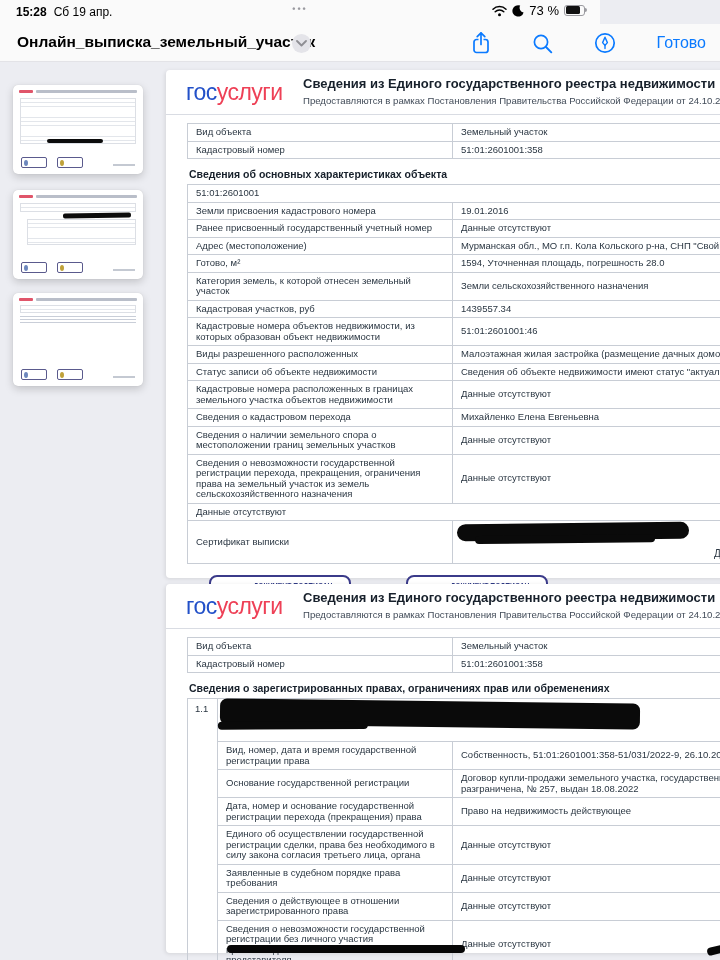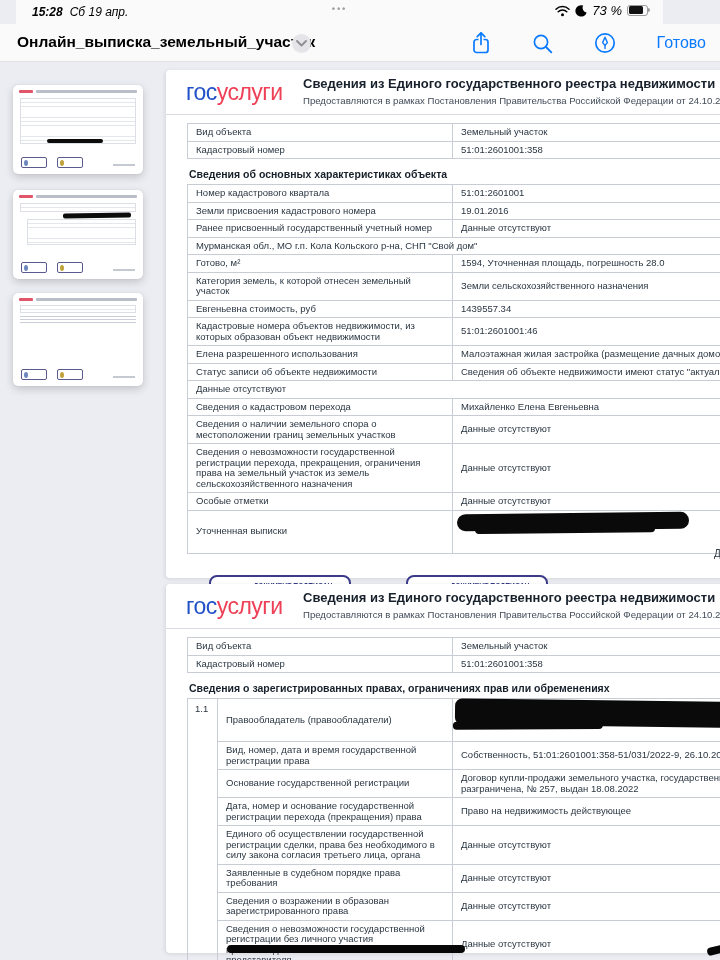--- a/index.html
+++ b/index.html
@@ -1,22 +1,22 @@
 <!DOCTYPE html>
 <html><head>
 <meta charset="utf-8">
 <style>
   * { margin:0; padding:0; box-sizing:border-box; }
   html,body { width:720px; height:960px; overflow:hidden; background:#ecedf2;
               font-family:"Liberation Sans", sans-serif; }
   .viewport { position:relative; width:720px; height:960px; overflow:hidden; }
 
   
-  .statusbar { position:absolute; top:0; left:16px; width:647px; height:24px; background:#fafafa;
-               display:flex; align-items:center; font-size:12px; color:#000;font-style:italic; }
+  .statusbar { position:absolute; top:0; left:0; width:600px; height:24px; background:#fafafa;
+               display:flex; align-items:center; font-size:12px; color:#000; }
   .sb-left { position:absolute; left:16px; top:5px; display:flex; gap:7px; align-items:center;}
   .sb-time { font-weight:700; }
   .sb-date { font-weight:400; }
   .sb-dots { position:absolute; left:0; right:0; text-align:center; top:4px; color:#9a9aa0;
              font-size:9px; letter-spacing:2px; font-weight:700;}
   .sb-right { position:absolute; right:12px; top:3px; display:flex; align-items:center; gap:5px; }
   .sb-batt-pct { font-size:13px; }
   .battery { position:relative; width:24px; height:12px; }
   .battery .shell { position:absolute; left:0; top:0; width:21px; height:11px; border:1px solid #9b9ba0;
                     border-radius:3px; }
@@ -257,79 +257,79 @@
             <div class="t-value">Земельный участок</div>
           </div>
           <div class="t-row">
             <div class="t-label">Кадастровый номер</div>
             <div class="t-value">51:01:2601001:358</div>
           </div>
         </div>
       <div class="section-h">Сведения об основных характеристиках объекта</div>
       <div class="tbl" id="p1-main-table">
           <div class="t-row">
-            <div class="t-label">Номер кадастрового квартала</div>
             <div class="t-value">51:01:2601001</div>
           </div>
           <div class="t-row">
             <div class="t-label">Земли присвоения кадастрового номера</div>
             <div class="t-value">19.01.2016</div>
           </div>
           <div class="t-row">
             <div class="t-label">Ранее присвоенный государственный учетный номер</div>
             <div class="t-value">Данные отсутствуют</div>
           </div>
           <div class="t-row">
+            <div class="t-label">Адрес (местоположение)</div>
             <div class="t-value">Мурманская обл., МО г.п. Кола Кольского р-на, СНП "Свой дом"</div>
           </div>
           <div class="t-row">
             <div class="t-label">Готово, м²</div>
             <div class="t-value">1594, Уточненная площадь, погрешность 28.0</div>
           </div>
           <div class="t-row">
             <div class="t-label">Категория земель, к которой отнесен земельный участок</div>
             <div class="t-value">Земли сельскохозяйственного назначения</div>
           </div>
           <div class="t-row">
-            <div class="t-label">Евгеньевна стоимость, руб</div>
+            <div class="t-label">Кадастровая участков, руб</div>
             <div class="t-value">1439557.34</div>
           </div>
           <div class="t-row">
             <div class="t-label">Кадастровые номера объектов недвижимости, из которых образован объект недвижимости</div>
             <div class="t-value">51:01:2601001:46</div>
           </div>
           <div class="t-row">
-            <div class="t-label">Елена разрешенного использования</div>
+            <div class="t-label">Виды разрешенного расположенных</div>
             <div class="t-value">Малоэтажная жилая застройка (размещение дачных домов и садовых домов)</div>
           </div>
           <div class="t-row">
             <div class="t-label">Статус записи об объекте недвижимости</div>
             <div class="t-value">Сведения об объекте недвижимости имеют статус "актуальные"</div>
           </div>
           <div class="t-row">
+            <div class="t-label">Кадастровые номера расположенных в границах земельного участка объектов недвижимости</div>
             <div class="t-value">Данные отсутствуют</div>
           </div>
           <div class="t-row">
             <div class="t-label">Сведения о кадастровом перехода</div>
             <div class="t-value">Михайленко Елена Евгеньевна</div>
           </div>
           <div class="t-row">
             <div class="t-label">Сведения о наличии земельного спора о местоположении границ земельных участков</div>
             <div class="t-value">Данные отсутствуют</div>
           </div>
           <div class="t-row">
             <div class="t-label">Сведения о невозможности государственной регистрации перехода, прекращения, ограничения права на земельный участок из земель сельскохозяйственного назначения</div>
             <div class="t-value">Данные отсутствуют</div>
           </div>
           <div class="t-row">
-            <div class="t-label">Особые отметки</div>
             <div class="t-value">Данные отсутствуют</div>
           </div>
           <div class="t-row row-redacted">
-            <div class="t-label">Уточненная выписки</div>
+            <div class="t-label">Сертификат выписки</div>
             <div class="t-value"><div class="redact-wide"></div></div>
           </div>
         </div>
     </div>
     <div class="stamps" id="p1-stamps">
         <div class="stamp">
           <div class="stamp-top">
             <span>
               <svg width="22" height="20" viewBox="0 0 22 20">
                 <path d="M11 4 C8 1 4 1 2 4 C1 7 3 10 6 11 C3 12 2 14 4 16 C6 17 9 16 10 14 L11 18 L12 14 C13 16 16 17 18 16 C20 14 19 12 16 11 C19 10 21 7 20 4 C18 1 14 1 11 4 Z" fill="#5578bd"></path>
@@ -389,21 +389,20 @@
           <div class="t-row">
             <div class="t-label">Кадастровый номер</div>
             <div class="t-value">51:01:2601001:358</div>
           </div>
         </div>
       <div class="section-h">Сведения о зарегистрированных правах, ограничениях прав или обременениях</div>
       <div class="p2-outer">
         <div class="p2-num">1.1</div>
         <div class="p2-inner" id="p2-main-table">
             <div class="t-row row-redacted">
-              <div class="t-label">Правообладатель (правообладатели)</div>
               <div class="t-value"><div class="redact-blob"></div></div>
             </div>
             <div class="t-row">
               <div class="t-label">Вид, номер, дата и время государственной регистрации права</div>
               <div class="t-value">Собственность, 51:01:2601001:358-51/031/2022-9, 26.10.2022</div>
             </div>
             <div class="t-row">
               <div class="t-label">Основание государственной регистрации</div>
               <div class="t-value">Договор купли-продажи земельного участка, государственная собственность на который не
 разграничена, № 257, выдан  18.08.2022</div>
@@ -414,21 +413,21 @@
             </div>
             <div class="t-row">
               <div class="t-label">Единого об осуществлении государственной регистрации сделки, права без необходимого в силу закона согласия третьего лица, органа</div>
               <div class="t-value">Данные отсутствуют</div>
             </div>
             <div class="t-row">
               <div class="t-label">Заявленные в судебном порядке права требования</div>
               <div class="t-value">Данные отсутствуют</div>
             </div>
             <div class="t-row">
-              <div class="t-label">Сведения о возражении в образован зарегистрированного права</div>
+              <div class="t-label">Сведения о действующее в отношении зарегистрированного права</div>
               <div class="t-value">Данные отсутствуют</div>
             </div>
             <div class="t-row">
               <div class="t-label">Сведения о невозможности государственной регистрации без личного участия правообладателя или его законного представителя</div>
               <div class="t-value">Данные отсутствуют</div>
             </div>
           </div>
       </div>
 
     </div>

